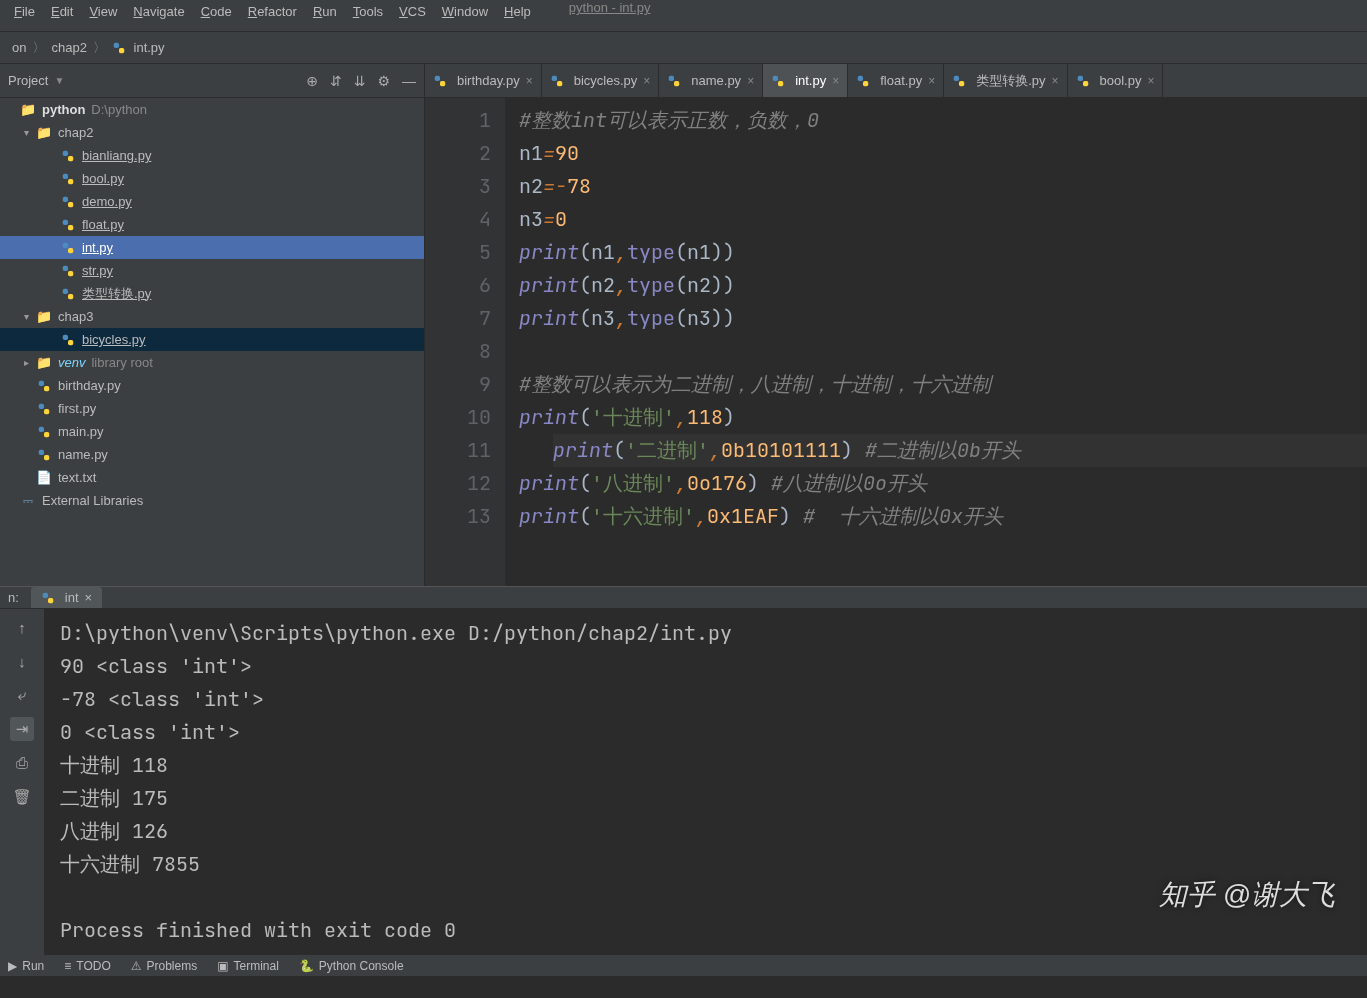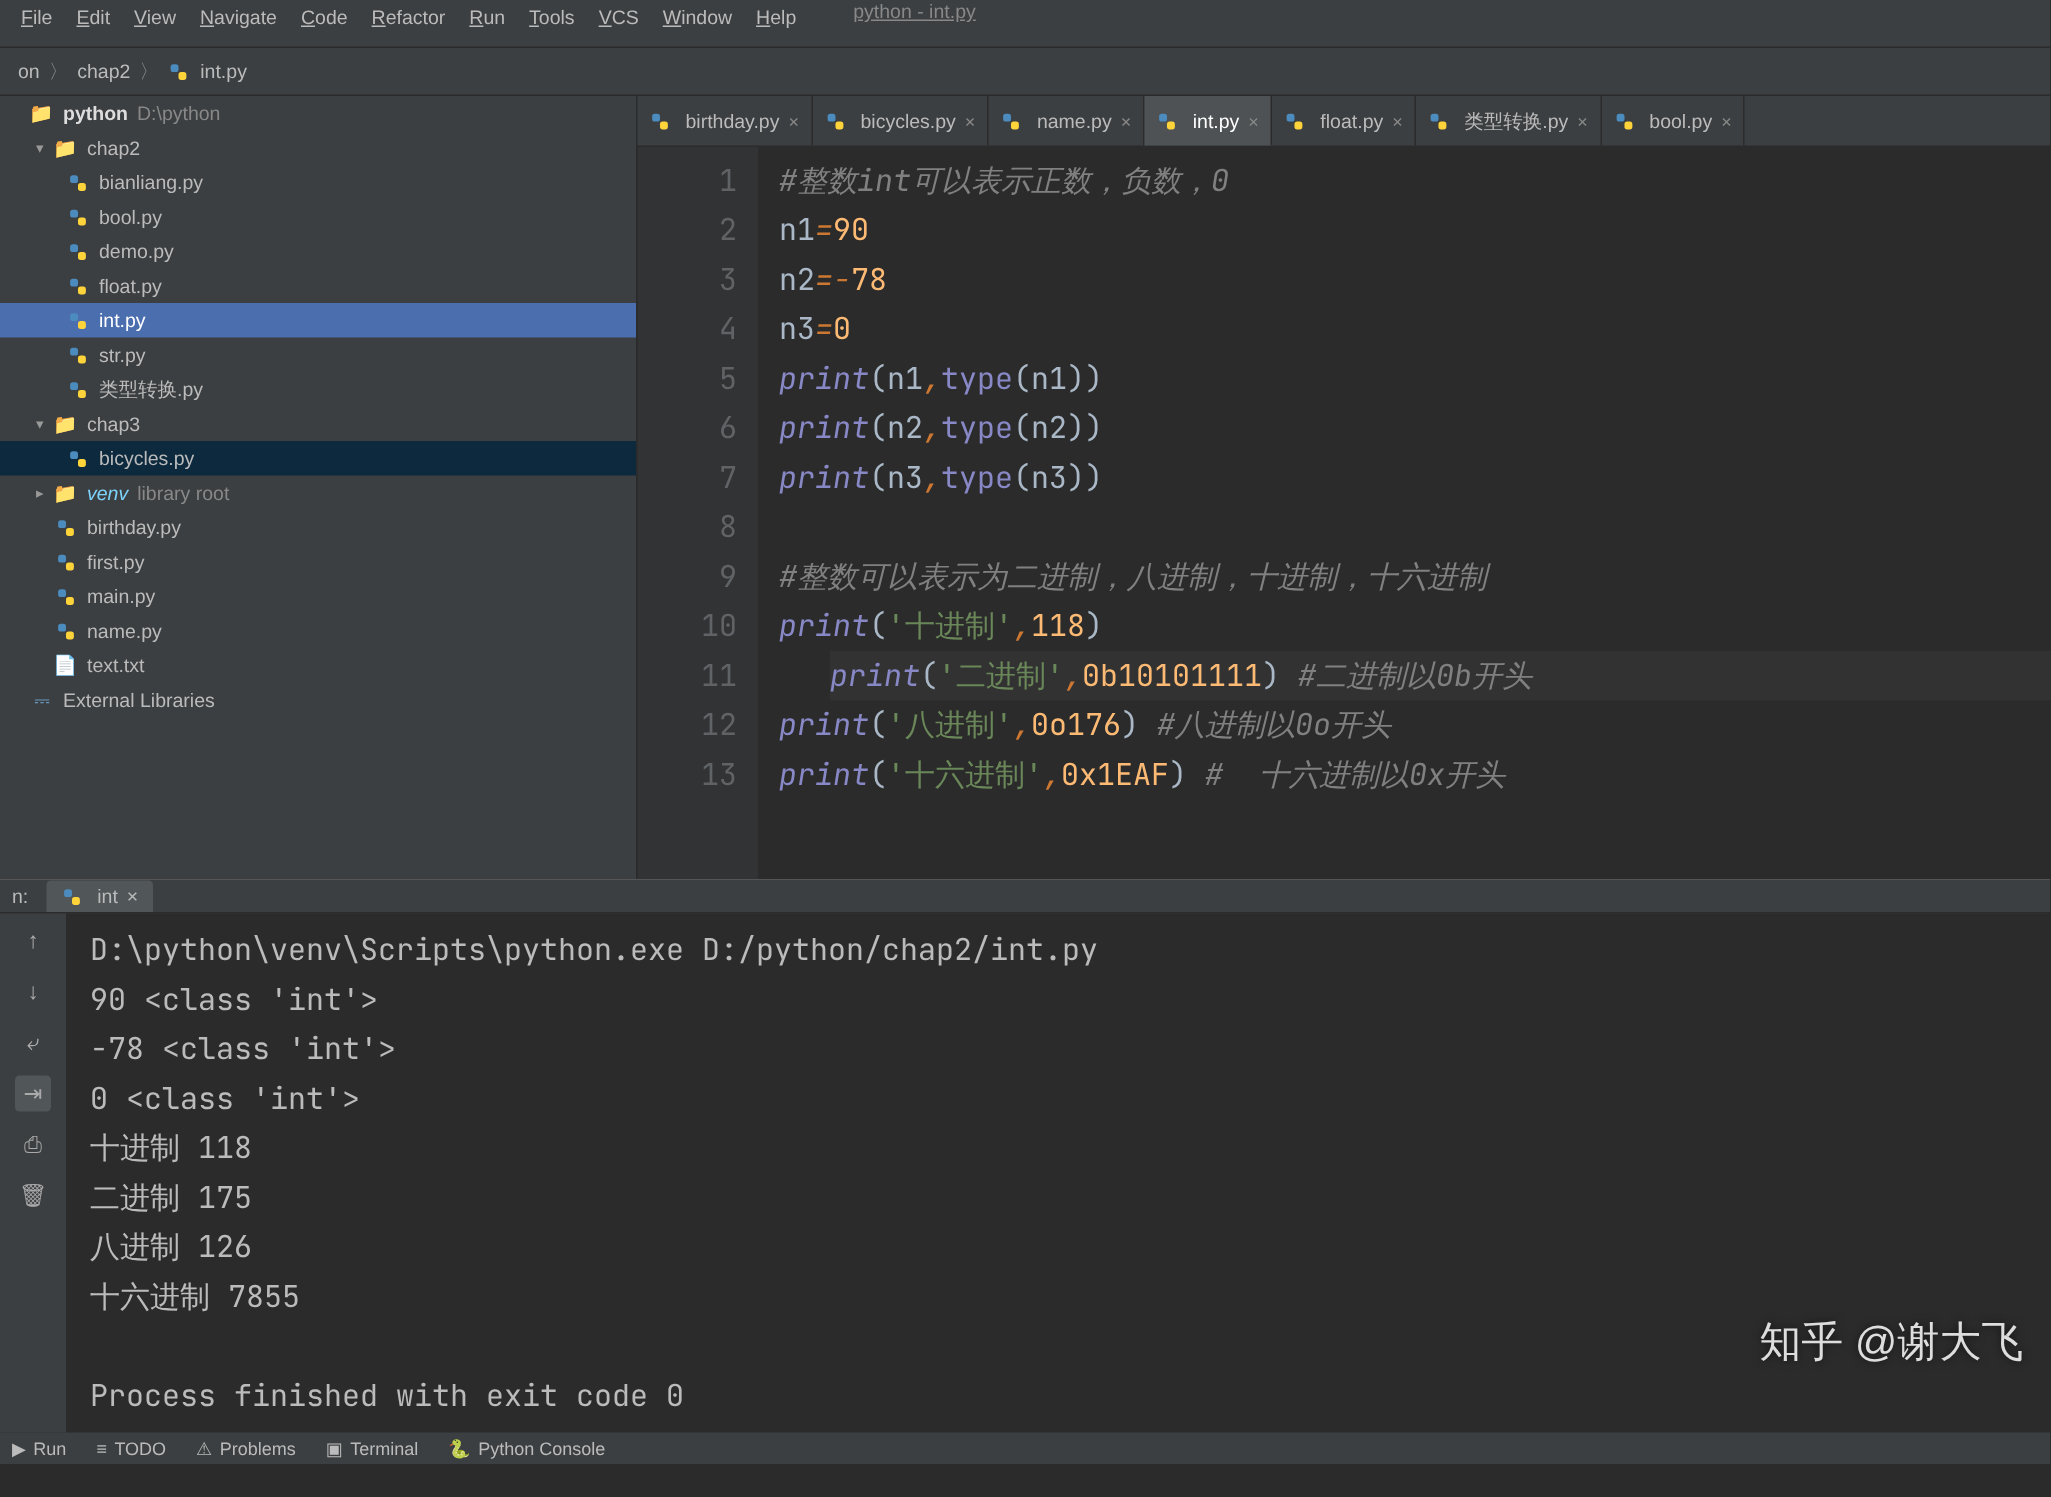--- a/index.html
+++ b/index.html
@@ -84,21 +84,21 @@
 }
 .tree-item {
   display: flex;
   align-items: center;
   height: 23px;
   padding-left: 8px;
   cursor: pointer;
 }
 .tree-item.depth-0 { padding-left: 8px; }
 .tree-item.depth-1 { padding-left: 24px; }
-.tree-item.depth-2 { padding-left: 32px; }
+.tree-item.depth-2 { padding-left: 48px; text-decoration: underline; }
 .tree-item.selected { background: #4b6eaf; color: #fff; }
 .tree-item.highlighted { background: #0d293e; }
 .tree-item .arrow {
   width: 12px;
   color: #999;
   font-size: 10px;
   display: inline-block;
 }
 .tree-item .folder-icon, .tree-item .file-icon {
   width: 16px; height: 16px;
@@ -229,26 +229,27 @@
   display: flex;
   align-items: center;
   padding: 0 8px;
   font-size: 12px;
   gap: 20px;
   color: #bbb;
 }
 .statusbar .status-item { display: flex; align-items: center; gap: 5px; cursor: pointer; }
 .watermark {
   position: fixed;
-  right: 18px;
+  right: 32px;
   bottom: 84px;
   font-size: 28px;
   color: #ddd;
   font-family: sans-serif;
   text-shadow: 0 0 6px rgba(0,0,0,0.6);
+  font-style: italic;
 }
 svg.pyi { width: 14px; height: 14px; }
 </style>
 </head>
 <body>
 
 <div class="menubar">
   <div id="menu-items" style="display: flex;">
       <span class="menu-item"><u>F</u>ile</span>
       <span class="menu-item"><u>E</u>dit</span>
@@ -277,20 +278,33 @@
           <rect x="8" y="8" width="6" height="6" rx="2" fill="#ffd43b"></rect>
         </svg>
       </span>
     <span>int.py</span>
   </span>
 </div>
 
 <div class="main">
 
   <div class="sidebar">
+    <div class="sidebar-header">
+      <div class="sidebar-title">
+        <span style="font-weight:500;">Project</span>
+        <span style="color:#888;font-size:10px;">▼</span>
+      </div>
+      <div class="sidebar-actions">
+        <span>⊕</span>
+        <span>⇵</span>
+        <span>⇊</span>
+        <span>⚙</span>
+        <span>—</span>
+      </div>
+    </div>
     <div class="tree" id="tree">
         <div class="tree-item depth-0">
           <span class="arrow"></span>
           <span class="folder-icon">📁</span>
           <span class="label bold">python</span>
           <span class="hint">D:\python</span>
         </div>
         <div class="tree-item depth-1">
           <span class="arrow">▾</span>
           <span class="folder-icon">📁</span>

